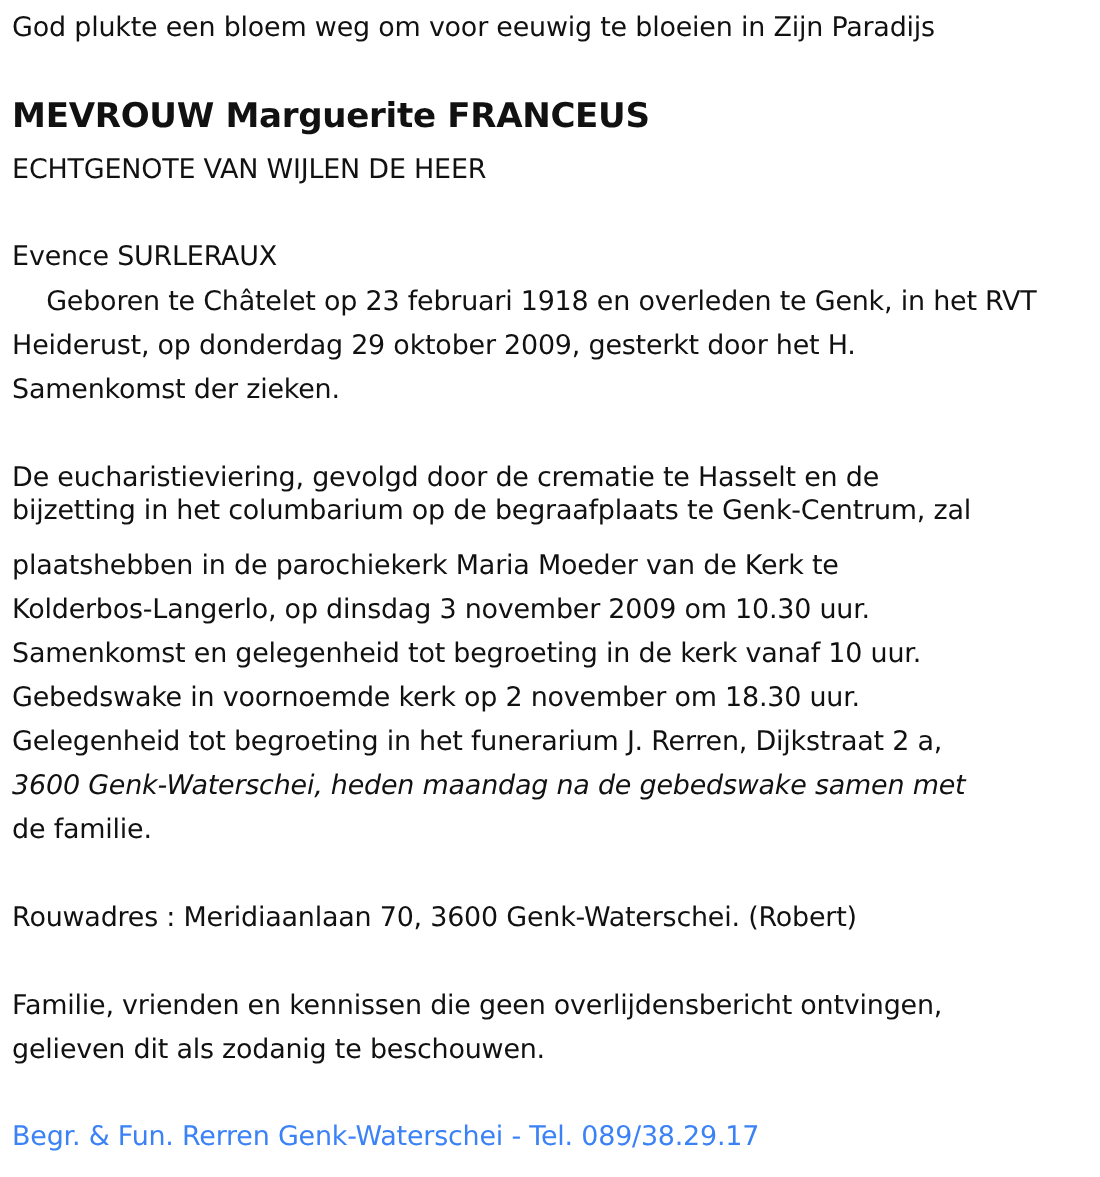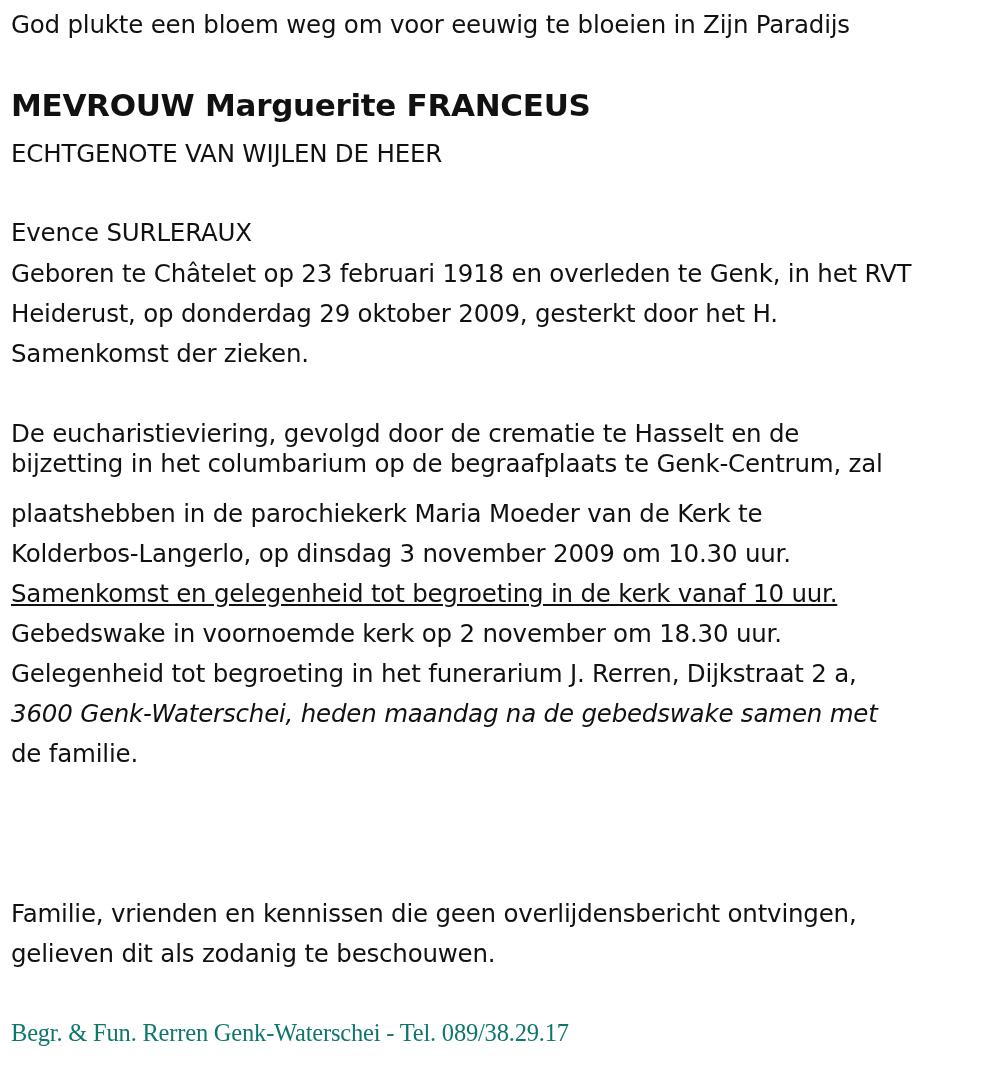--- a/index.html
+++ b/index.html
@@ -27,53 +27,53 @@
       line-height: 40px;
       letter-spacing: -0.2px;
     }
     .title {
       font-weight: bold;
       font-size: 31px;
       line-height: 48px;
       letter-spacing: -0.3px;
     }
     .footer {
-      color: #0f766e;
-      font-family: Liberation Serif, serif;
+      color: #3b82f6;
     }
   </style>
 </head>
 <body>
 
 <div class="page">
 
   <div class="line" style="top:5px;">God plukte een bloem weg om voor eeuwig te bloeien in Zijn Paradijs</div>
 
   <div class="line title" style="top:81px;">MEVROUW Marguerite FRANCEUS</div>
   <div class="line" style="top:134px;">ECHTGENOTE VAN WIJLEN DE HEER</div>
   <div class="line" style="top:174px;margin-top:39px;">Evence SURLERAUX</div>
 
   <div>
-    <div class="line" style="top:254px;">Geboren te Châtelet op 23 februari 1918 en overleden te Genk, in het RVT</div>
+    <div class="line" style="top:254px;margin-left:31px;">Geboren te Châtelet op 23 februari 1918 en overleden te Genk, in het RVT</div>
     <div class="line" style="top:294px;">Heiderust, op donderdag 29 oktober 2009, gesterkt door het H.</div>
     <div class="line" style="top:334px;">Samenkomst der zieken.</div>
   </div>
 
   <div>
     <div class="line" style="top:414px;">De eucharistieviering, gevolgd door de crematie te Hasselt en de</div>
     <div class="line" style="top:444px;">bijzetting in het columbarium op de begraafplaats te Genk-Centrum, zal</div>
     <div class="line" style="top:494px;">plaatshebben in de parochiekerk Maria Moeder van de Kerk te</div>
     <div class="line" style="top:534px;">Kolderbos-Langerlo, op dinsdag 3 november 2009 om 10.30 uur.</div>
-    <div class="line" style="top:574px;text-decoration:underline;">Samenkomst en gelegenheid tot begroeting in de kerk vanaf 10 uur.</div>
+    <div class="line" style="top:574px;">Samenkomst en gelegenheid tot begroeting in de kerk vanaf 10 uur.</div>
     <div class="line" style="top:614px;">Gebedswake in voornoemde kerk op 2 november om 18.30 uur.</div>
     <div class="line" style="top:654px;">Gelegenheid tot begroeting in het funerarium J. Rerren, Dijkstraat 2 a,</div>
     <div class="line" style="top:694px;font-style:italic;">3600 Genk-Waterschei, heden maandag na de gebedswake samen met</div>
     <div class="line" style="top:734px;text-align:right;">de familie.</div>
   </div>
 
+  <div class="line" style="top:814px;">Rouwadres : Meridiaanlaan 70, 3600 Genk-Waterschei. (Robert)</div>
 
   <div>
     <div class="line" style="top:894px;text-align:right;">Familie, vrienden en kennissen die geen overlijdensbericht ontvingen,</div>
     <div class="line" style="top:934px;">gelieven dit als zodanig te beschouwen.</div>
   </div>
 
   <div class="line footer" style="top:1013px;">Begr. &amp; Fun. Rerren Genk-Waterschei - Tel. 089/38.29.17</div>
 
 </div>
 

